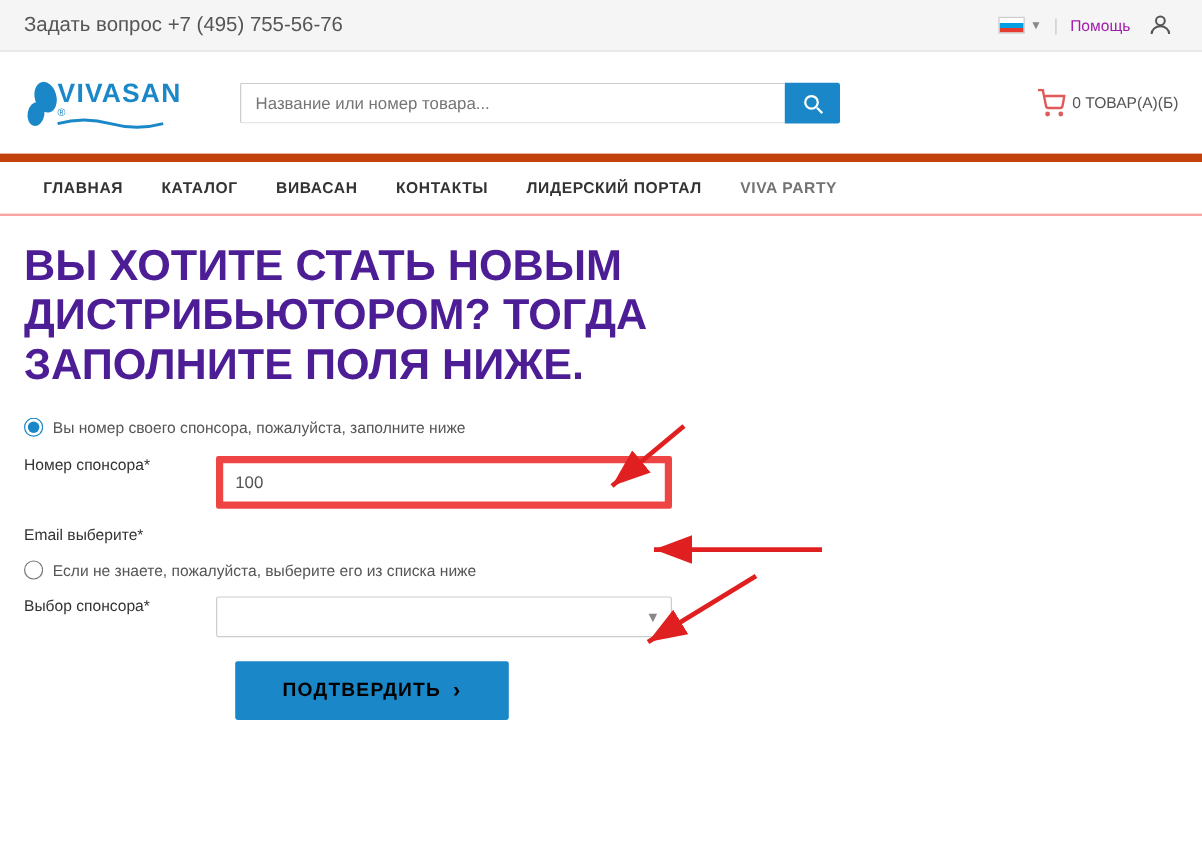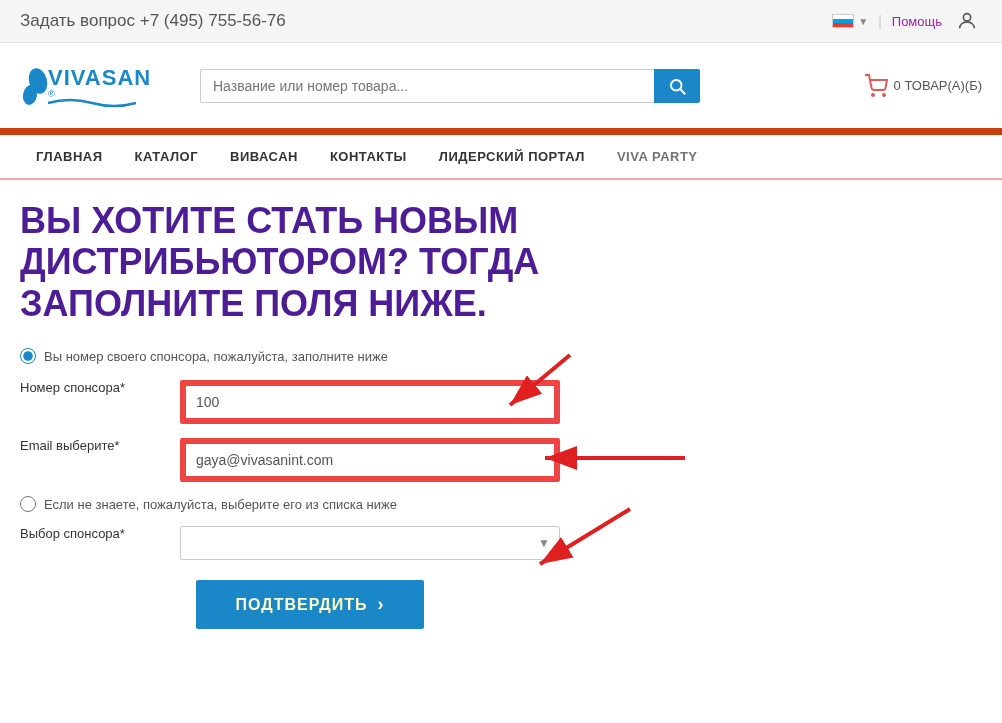--- a/index.html
+++ b/index.html
@@ -131,21 +131,21 @@
     }
     .select-arrow {
       position: absolute; right: 10px; top: 50%; transform: translateY(-50%);
       pointer-events: none; color: #888; font-size: 12px;
     }
 
     
     .submit-wrap { margin-top: 20px; display: flex; justify-content: center; max-width: 580px; }
     .submit-btn {
       background: #1a87c8;
-      color: #fef9c3;
+      color: #000000;
       border: none;
       padding: 14px 40px;
       font-size: 16px;
       font-weight: bold;
       text-transform: uppercase;
       letter-spacing: 1px;
       cursor: pointer;
       display: flex; align-items: center; gap: 10px;
       border-radius: 2px;
       min-width: 200px;
@@ -244,21 +244,20 @@
             <polygon points="0 0, 8 3, 0 6" fill="#e02020"></polygon>
           </marker>
         </defs>
         <line x1="100" y1="5" x2="40" y2="55" stroke="#e02020" stroke-width="4" marker-end="url(#arrowhead1)"></line>
       </svg>
     </div>
 
     <div class="arrows-container">
       <div class="field-row">
         <div class="field-label">Email выберите*</div>
-        <input type="email" class="field-input" value="gaya@vivasanint.com" style="">
       </div>
 
       <svg style="position:absolute; top:0px; right:-20px; width:160px; height:40px; pointer-events:none;" viewBox="0 0 160 40">
         <defs>
           <marker id="arrowhead2" markerWidth="8" markerHeight="6" refX="8" refY="3" orient="auto">
             <polygon points="0 0, 8 3, 0 6" fill="#e02020"></polygon>
           </marker>
         </defs>
         <line x1="155" y1="20" x2="15" y2="20" stroke="#e02020" stroke-width="4" marker-end="url(#arrowhead2)"></line>
       </svg>

